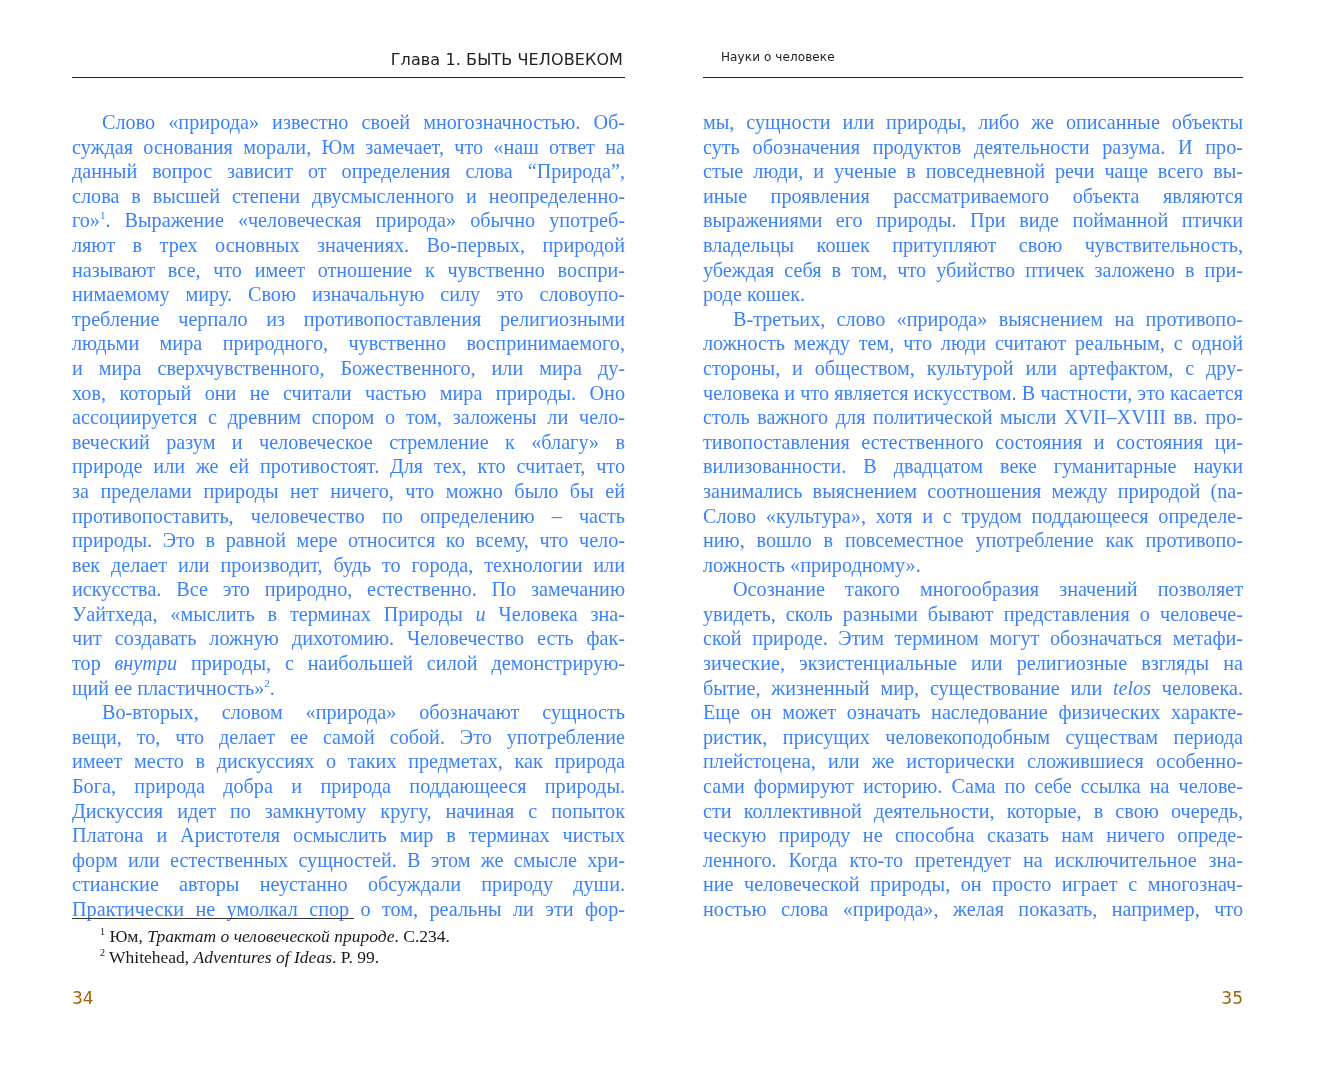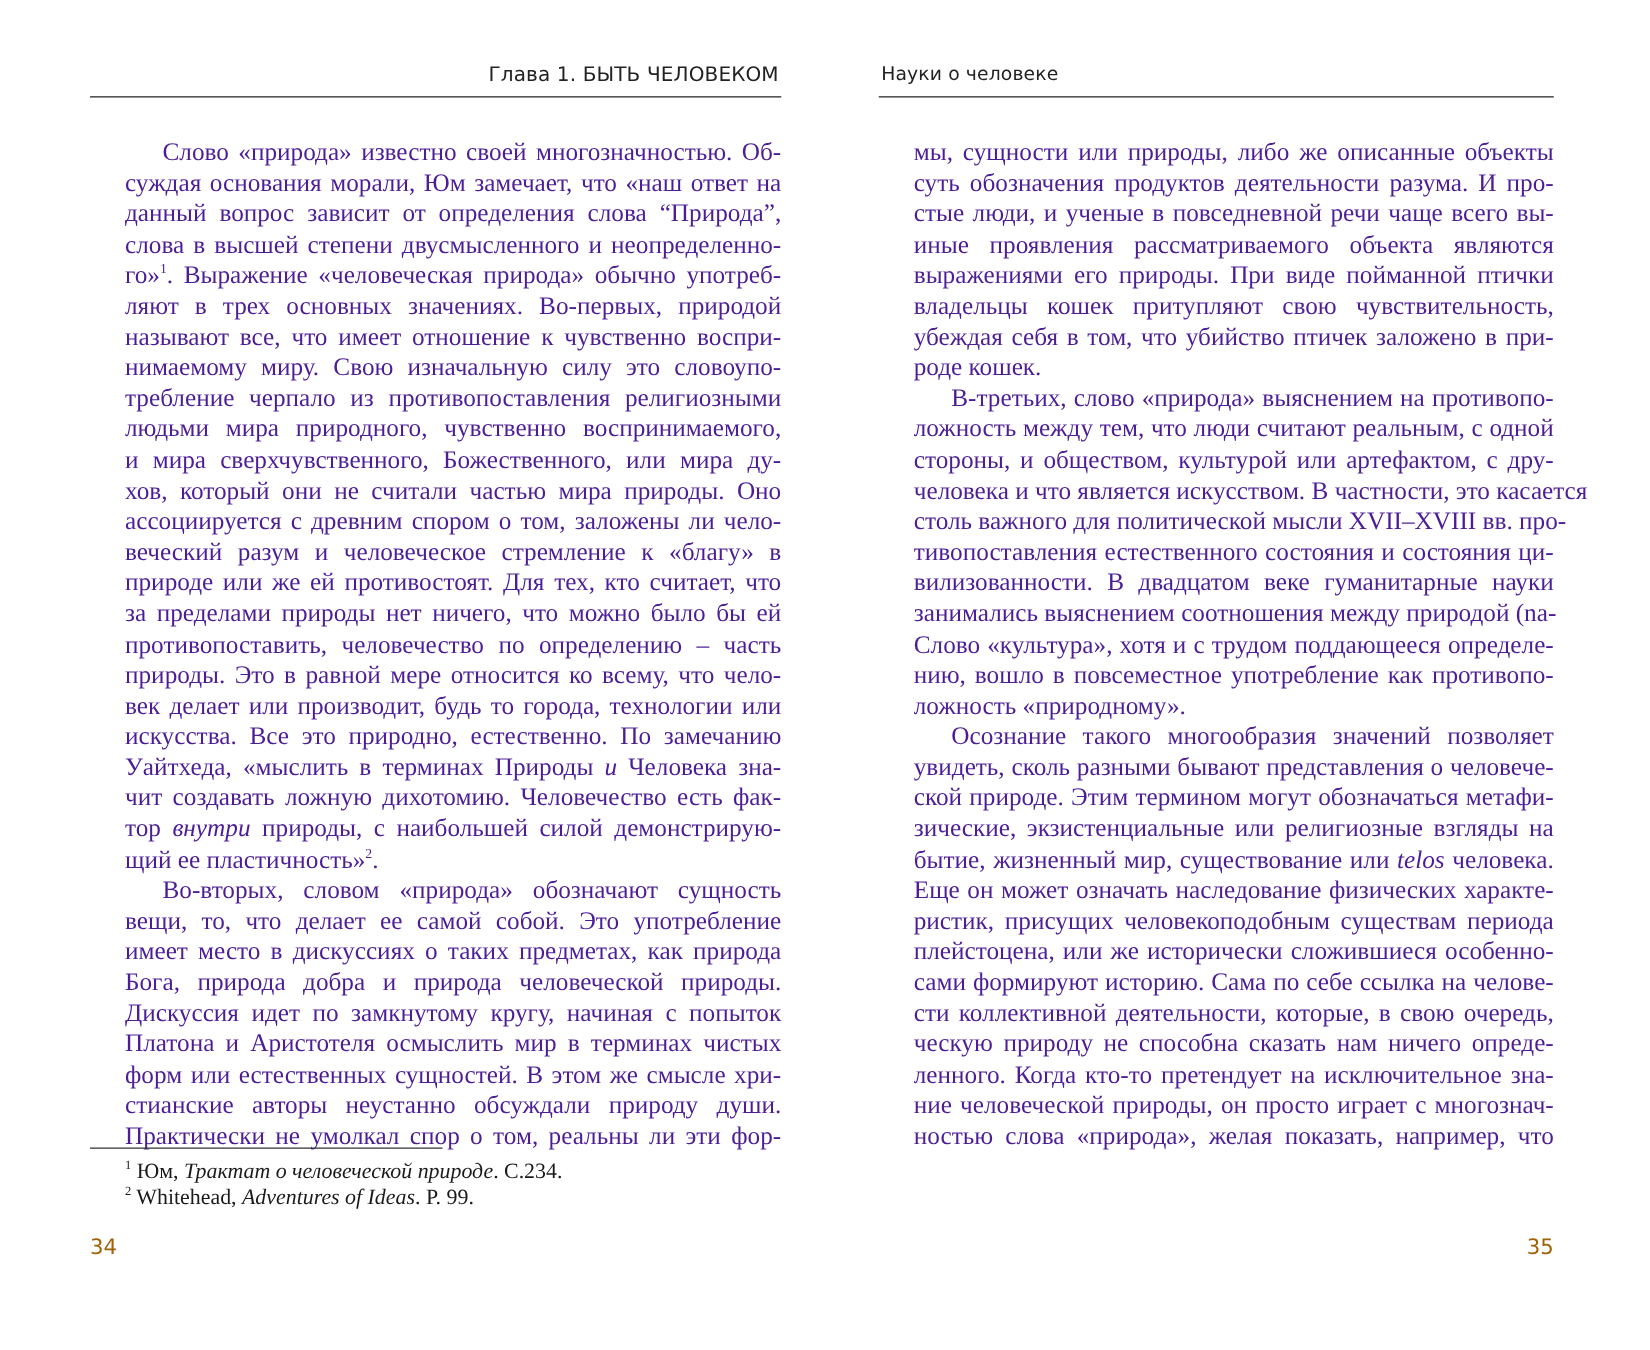--- a/index.html
+++ b/index.html
@@ -8,25 +8,25 @@
     color: #1c1c1c;
   }
   .page { position: absolute; top: 0; height: 1080px; }
   .page.left { left: 72px; width: 553px; }
   .page.right { left: 703px; width: 540px; }
   .running-head {
     position: absolute; top: 50px; font-family: "DejaVu Sans", sans-serif; font-size: 16px; color: #222;
     letter-spacing: 0.1px;
   }
   .page.left .running-head { right: 2px; }
-  .page.right .running-head { left: 2px; font-size: 15px; }
+  .page.right .running-head { left: 18px; font-size: 12px; }
   .head-rule { position: absolute; top: 77px; left: 0; right: 0; height: 0; border-top: 1.6px solid #222; }
   .body-text {
     position: absolute; top: 110px; left: 0; right: 0;
-    font-family: "Liberation Serif", serif; font-size: 20.2px; line-height: 24.6px; color: #4c1d95; margin-left: 28px;
+    font-family: "Liberation Serif", serif; font-size: 20.2px; line-height: 24.6px; color: #3b82f6;
   }
   .page.right .body-text { top: 110px; }
   .line { display: block; white-space: nowrap; text-align: justify; text-align-last: justify; height: 24.6px; }
   .line.last { text-align-last: left; }
   .line.indent { padding-left: 30px; }
   sup { font-size: 11px; line-height: 0; vertical-align: 8px; }
   .fn-rule { position: absolute; top: 918px; left: 0; width: 282px; border-top: 1.3px solid #333; }
   .footnotes {
     position: absolute; top: 926px; left: 28px;
     font-family: "Liberation Serif", serif; font-size: 17.5px; line-height: 21px; color: #1a1a1a;
@@ -65,21 +65,21 @@
       <span class="line">природы. Это в равной мере относится ко всему, что чело-</span>
       <span class="line">век делает или производит, будь то города, технологии или</span>
       <span class="line">искусства. Все это природно, естественно. По замечанию</span>
       <span class="line">Уайтхеда, «мыслить в терминах Природы <i>и</i> Человека зна-</span>
       <span class="line">чит создавать ложную дихотомию. Человечество есть фак-</span>
       <span class="line">тор <i>внутри</i> природы, с наибольшей силой демонстрирую-</span>
       <span class="line last">щий ее пластичность»<sup>2</sup>.</span>
       <span class="line indent">Во-вторых, словом «природа» обозначают сущность</span>
       <span class="line">вещи, то, что делает ее самой собой. Это употребление</span>
       <span class="line">имеет место в дискуссиях о таких предметах, как природа</span>
-      <span class="line">Бога, природа добра и природа человеческой природы.</span>
+      <span class="line">Бога, природа добра и природа поддающееся природы.</span>
       <span class="line">Дискуссия идет по замкнутому кругу, начиная с попыток</span>
       <span class="line">Платона и Аристотеля осмыслить мир в терминах чистых</span>
       <span class="line">форм или естественных сущностей. В этом же смысле хри-</span>
       <span class="line">стианские авторы неустанно обсуждали природу души.</span>
       <span class="line">Практически не умолкал спор о том, реальны ли эти фор-</span>
     </div>
   <div class="fn-rule"></div>
   <div class="footnotes" id="left-footnotes">
       <div><sup>1</sup> Юм, <i>Трактат о человеческой природе</i>. С.234.</div>
       <div><sup>2</sup> Whitehead, <i>Adventures of Ideas</i>. P. 99.</div>

